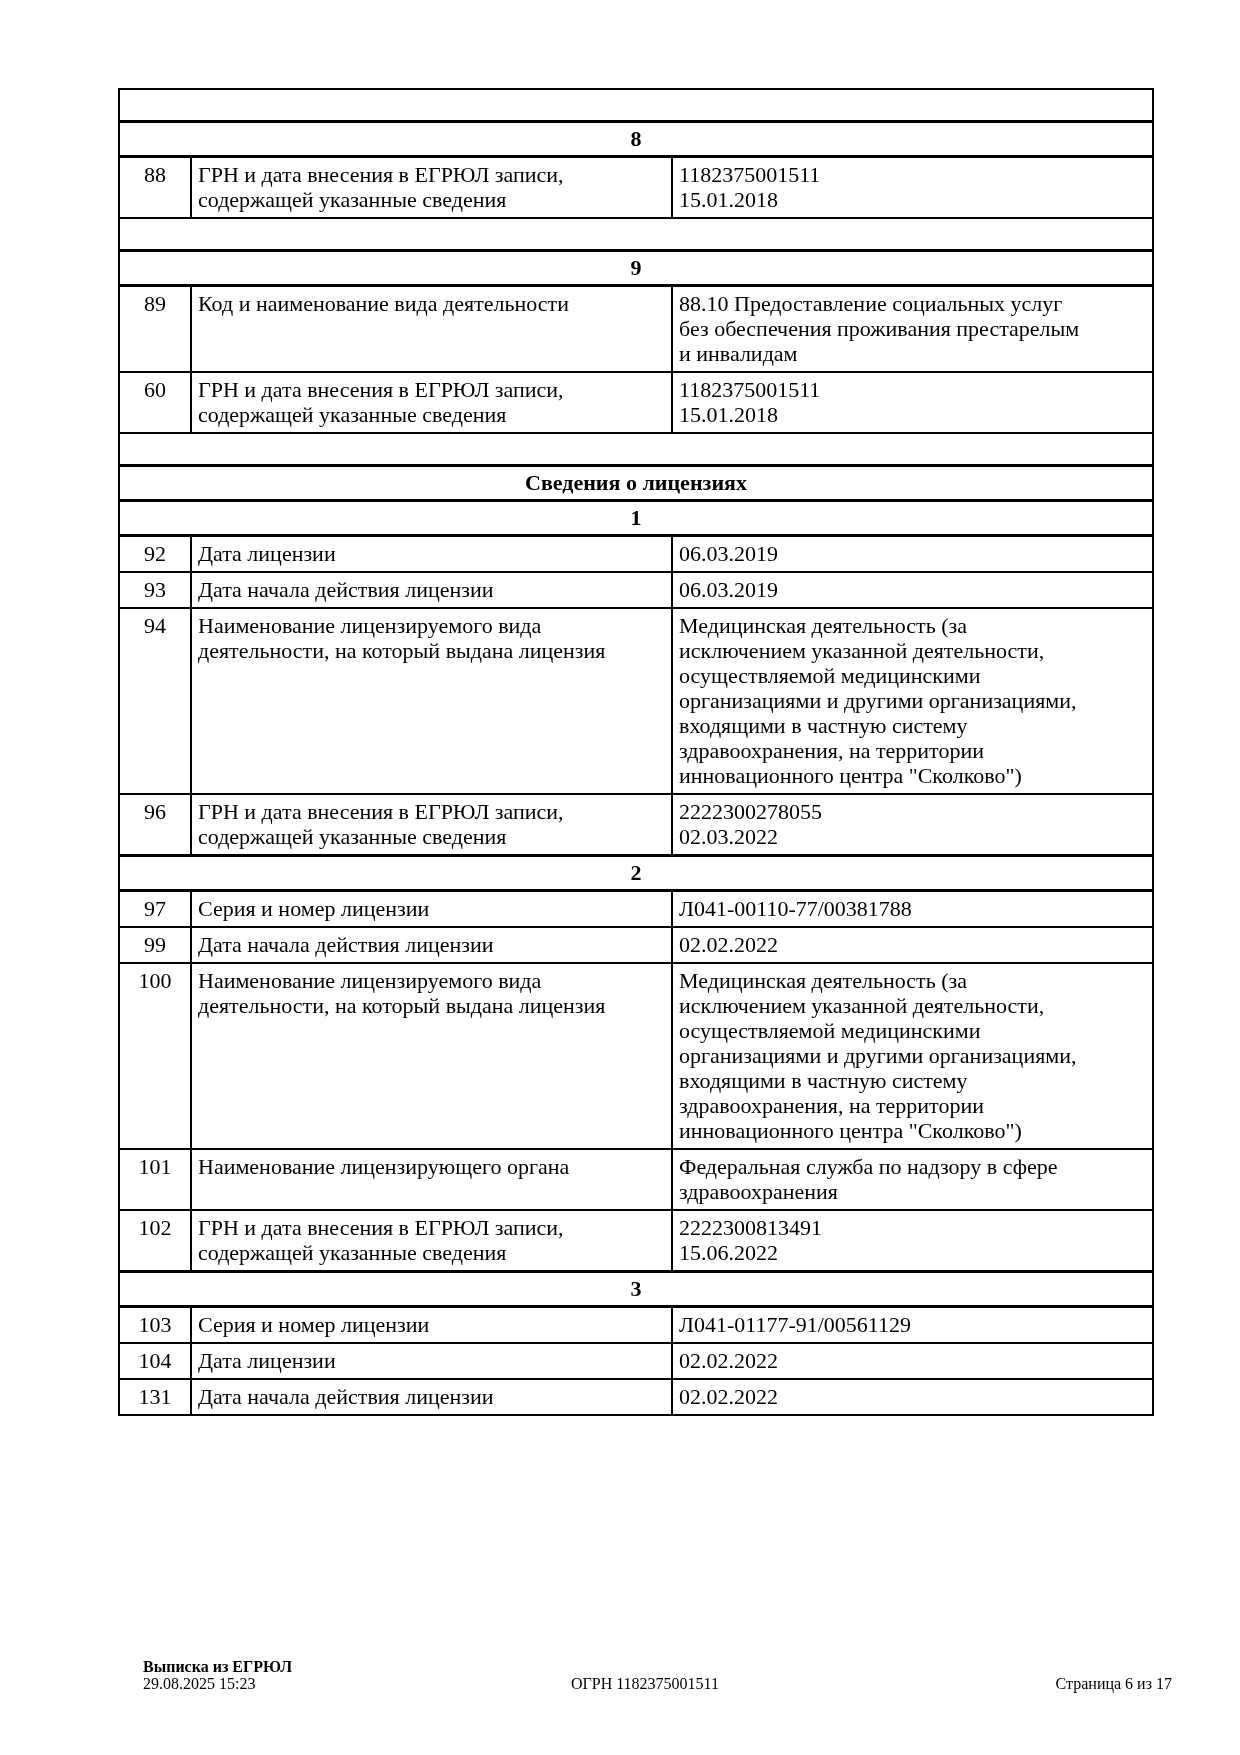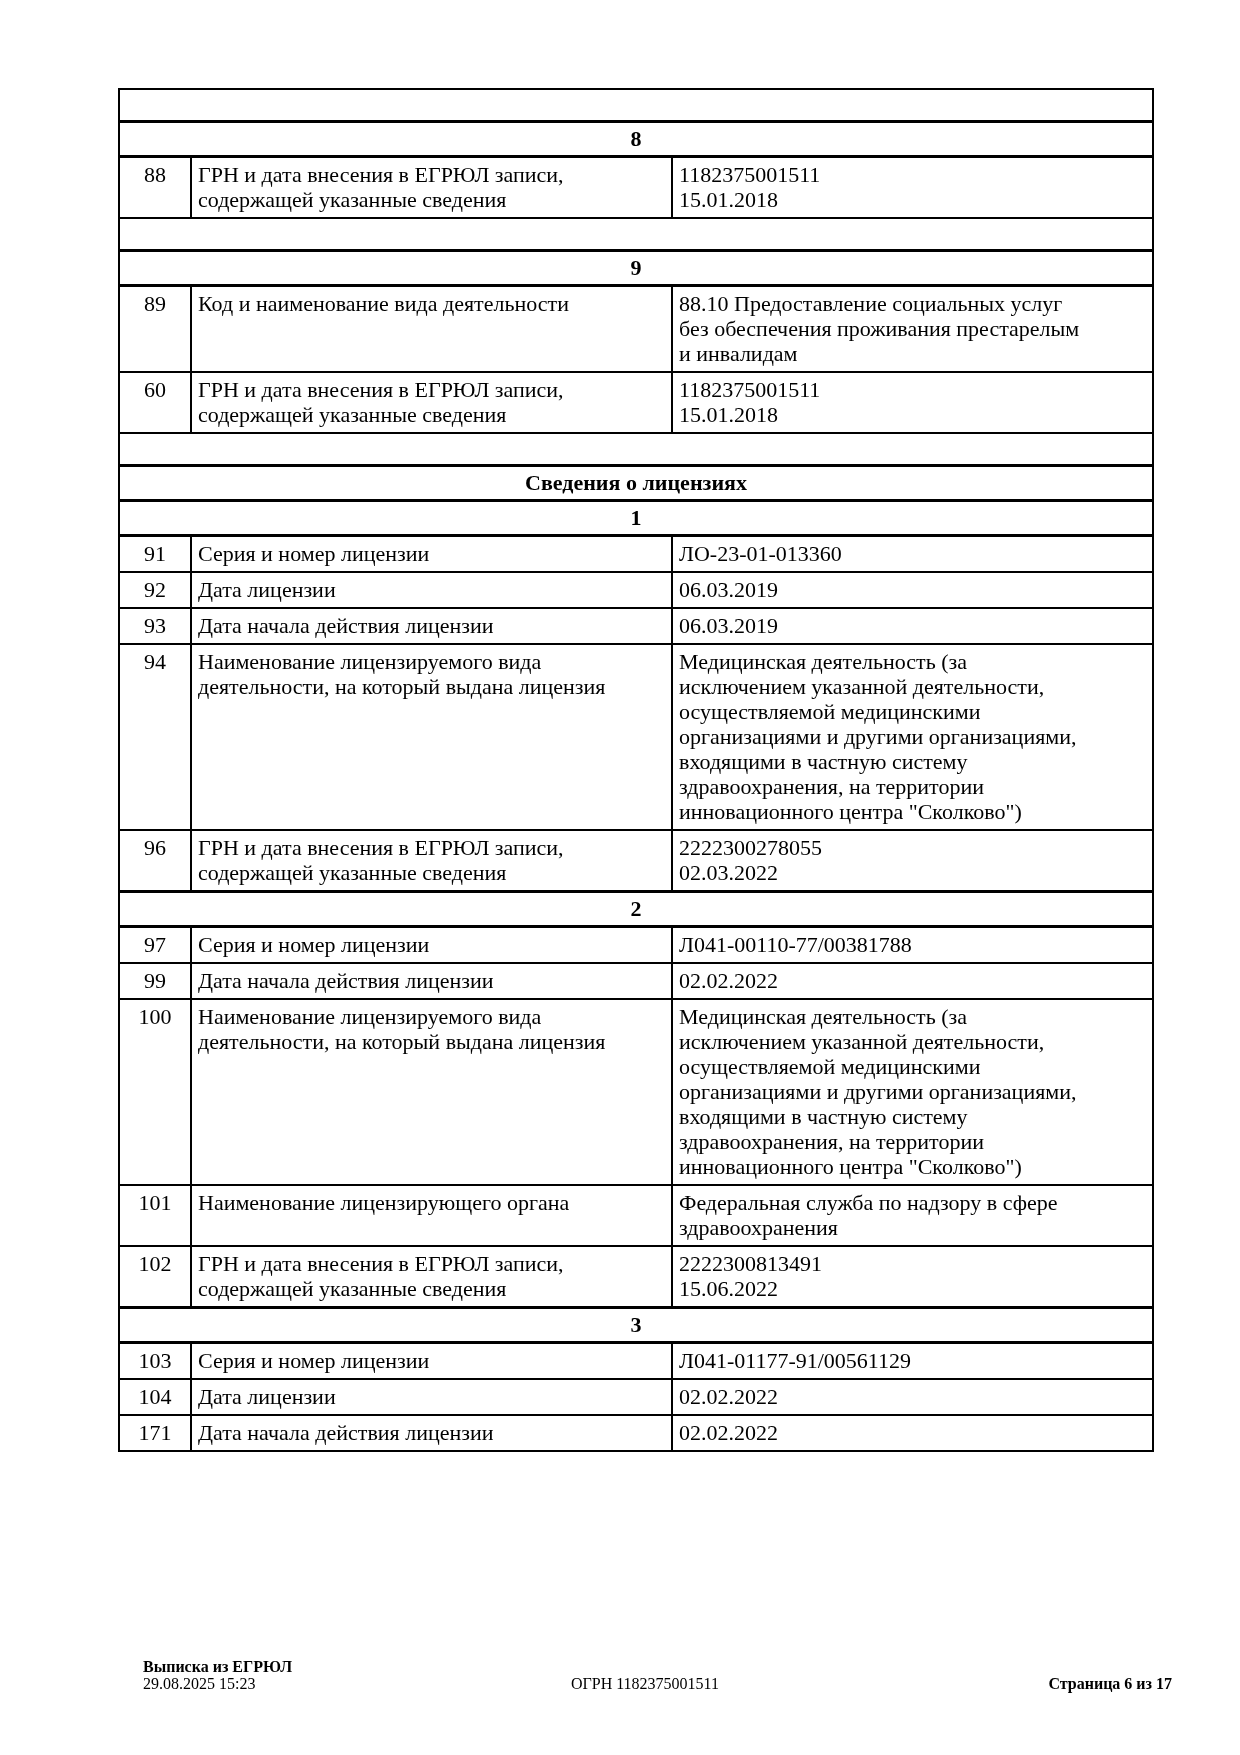--- a/index.html
+++ b/index.html
@@ -43,21 +43,21 @@
     text-align: center;
     font-weight: bold;
     padding: 3px 6px 4px 6px;
     white-space: normal;
   }
 
   .footer { position: absolute; left: 0; top: 0; width: 100%; font-size: 16px; line-height: 16.5px; }
   .f-left  { position: absolute; left: 118px; top: 1659px; margin-left: 25px; }
   .f-doctype { font-weight: bold; }
   .f-center { position: absolute; left: 118px; right: 68px; top: 1676px; text-align: center; }
-  .f-right  { position: absolute; right: 68px; top: 1676px; text-align: right; font-weight: bold; }
+  .f-right  { position: absolute; right: 68px; top: 1676px; text-align: right; }
 </style>
 </head>
 <body>
 
 <div class="page">
 
   <table class="egrul">
     <colgroup>
         <col class="c-num">
         <col class="c-label">
@@ -107,25 +107,20 @@
           <td colspan="3"></td>
         </tr>
 
       <tr class="sec">
           <td colspan="3">Сведения о лицензиях</td>
         </tr>
       <tr class="sec">
           <td colspan="3">1</td>
         </tr>
 
-      <tr>
-        <td class="num">91</td>
-        <td>Серия и номер лицензии</td>
-        <td>ЛО-23-01-013360</td>
-      </tr>
       <tr>
         <td class="num">92</td>
         <td>Дата лицензии</td>
         <td>06.03.2019</td>
       </tr>
       <tr>
         <td class="num">93</td>
         <td>Дата начала действия лицензии</td>
         <td>06.03.2019</td>
       </tr>
@@ -197,21 +192,21 @@
         <td class="num">103</td>
         <td>Серия и номер лицензии</td>
         <td>Л041-01177-91/00561129</td>
       </tr>
       <tr>
         <td class="num">104</td>
         <td>Дата лицензии</td>
         <td>02.02.2022</td>
       </tr>
       <tr>
-        <td class="num">171</td>
+        <td class="num">131</td>
         <td>Дата начала действия лицензии</td>
         <td>02.02.2022</td>
       </tr>
     </tbody>
   </table>
 
   <div class="footer">
     <div class="f-left">
       <div class="f-doctype">Выписка из ЕГРЮЛ</div>
       <div class="f-dt">29.08.2025 15:23</div>

